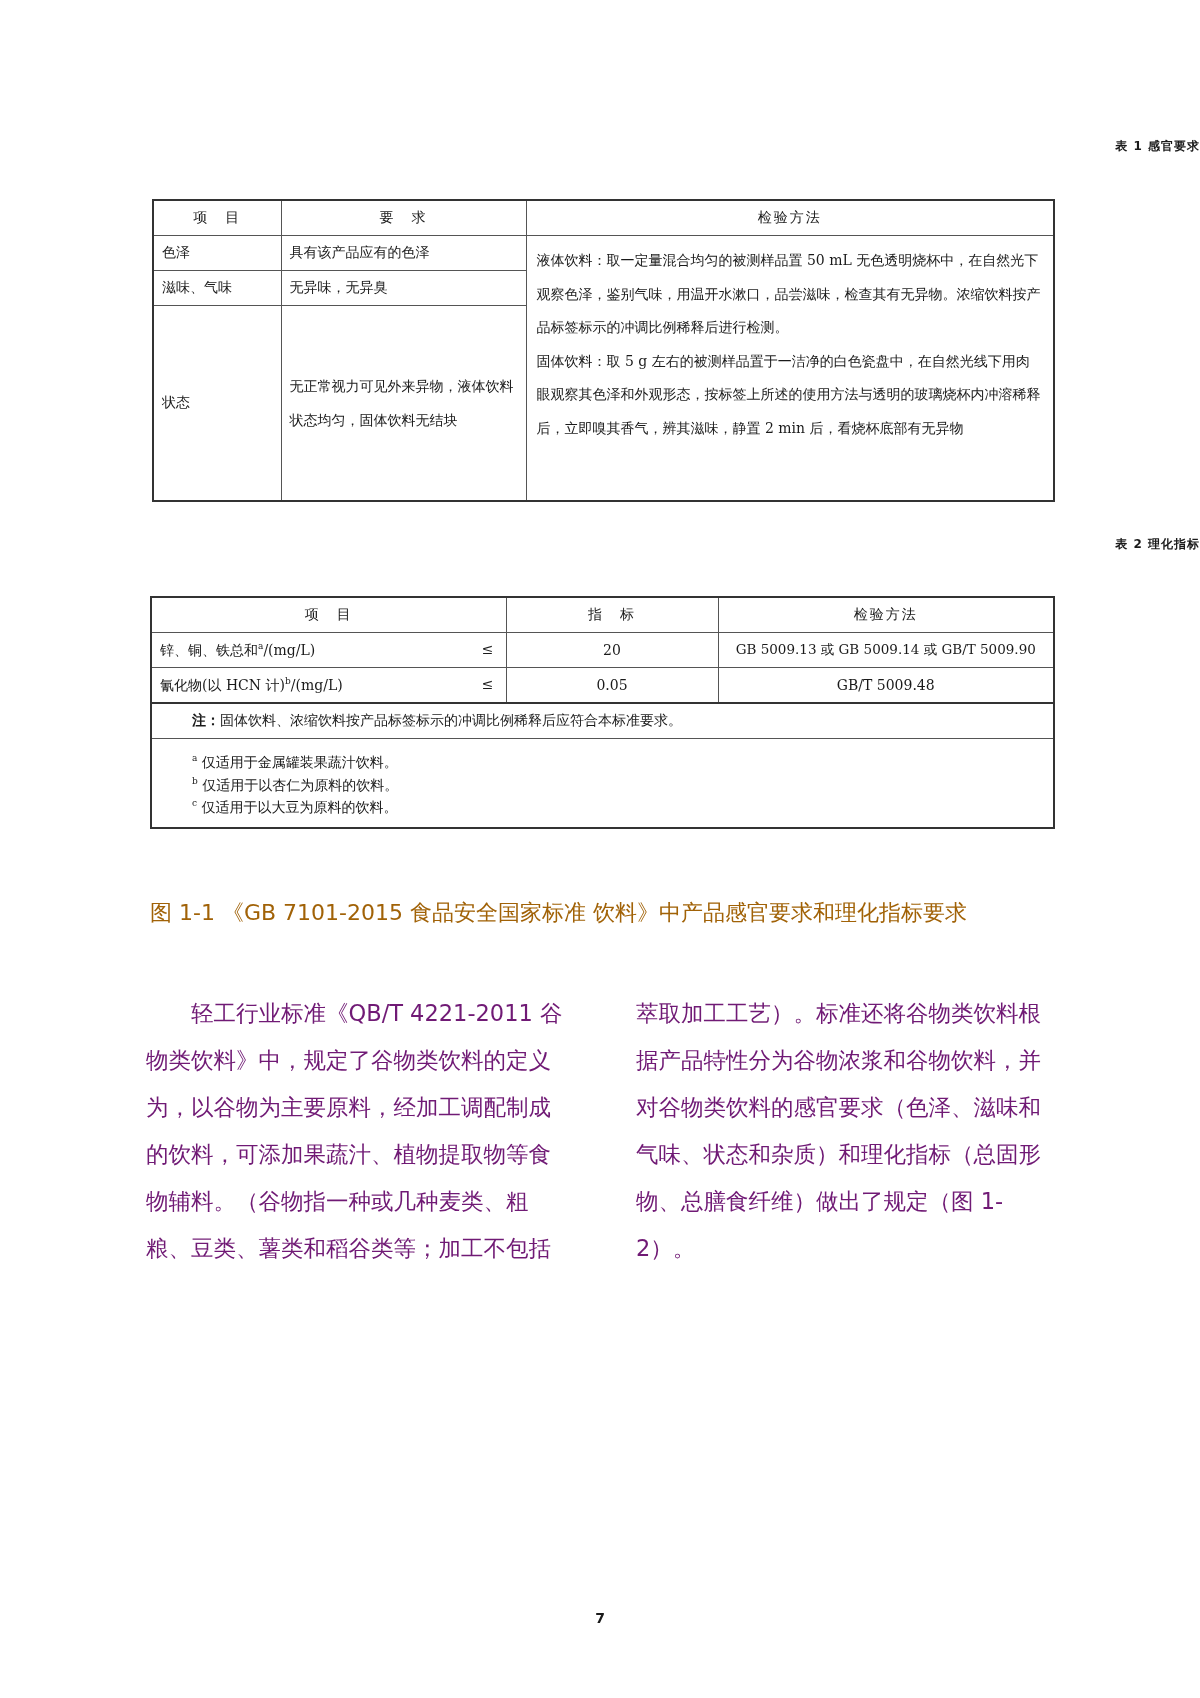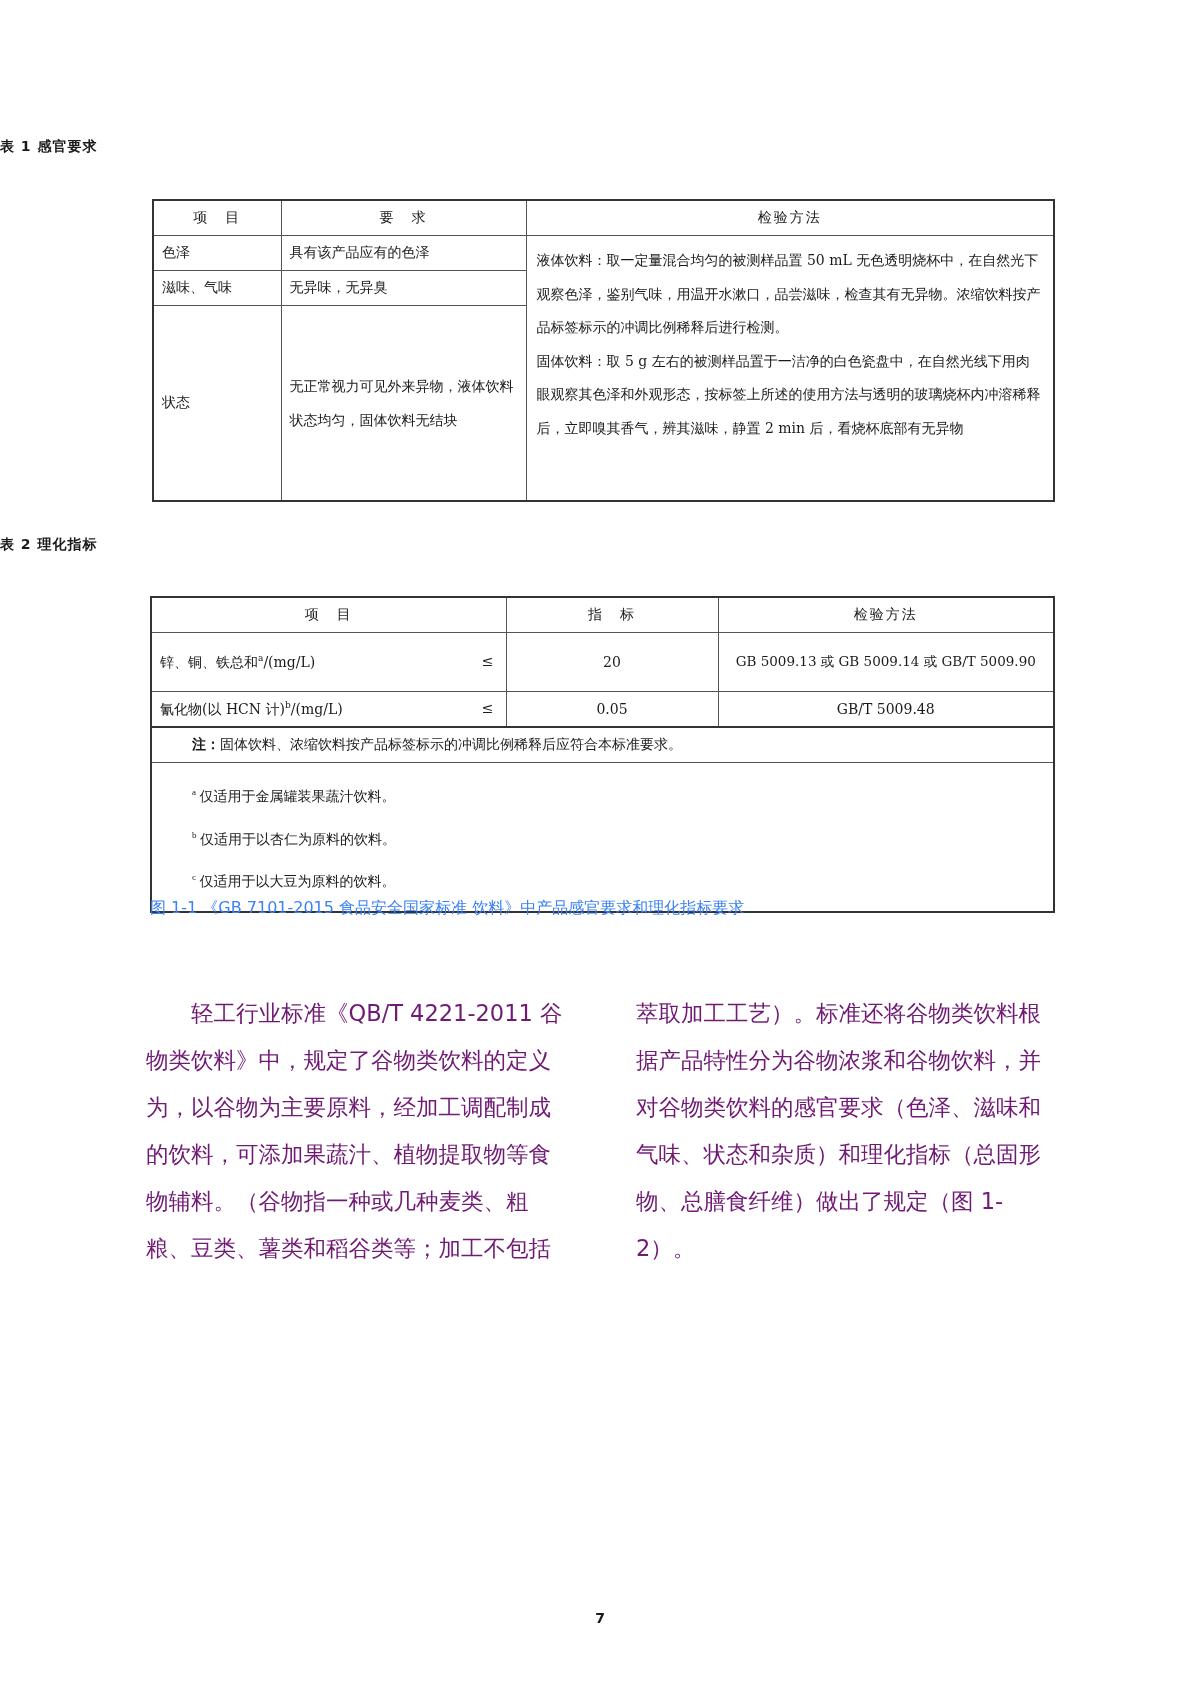--- a/index.html
+++ b/index.html
@@ -1,37 +1,37 @@
 <!DOCTYPE html>
 <html><head>
 <meta charset="utf-8">
 <style>
   html, body { margin:0; padding:0; background:#ffffff; }
   body { width:1200px; height:1698px; position:relative; overflow:hidden;
          font-family: "DejaVu Serif", "Liberation Serif", serif; color:#1a1a1a; }
-  .caption { position:absolute; left:0; width:1200px; text-align:left;
+  .caption { position:absolute; left:0; width:1200px; text-align:right;
              font-family:"DejaVu Sans","Liberation Sans",sans-serif; font-weight:bold;
-             font-size:14px; letter-spacing:1px; }
+             font-size:12px; letter-spacing:1px; }
   table { position:absolute; border-collapse:collapse; font-size:14px; }
   td, th { border:1px solid #555; padding:0 8px; vertical-align:middle; font-weight:normal; }
   .outer { border:2px solid #333; }
   th { text-align:center; height:34px; letter-spacing:2px; }
   .t1 { left:152px; top:199px; width:903px; }
   .t1 td { height:34px; }
   .t1 .method { line-height:33.5px; padding:8px 10px; vertical-align:top;margin-left:14px; }
   .t1 .req { line-height:34px; }
   .t2 { left:150px; top:596px; width:905px; }
   .t2 td { height:34px; }
   .leq { float:right; margin-right:4px; }
   .center { text-align:center; }
   .note { padding-left:40px; }
-  .foot { padding:10px 14px 10px 40px; line-height:39px;font-family:Liberation Serif, serif; }
+  .foot { padding:10px 14px 10px 40px; line-height:19px; }
   sup { font-size:9px; }
   .figcap { position:absolute; left:150px; top:898px; font-family:"DejaVu Sans","Liberation Sans",sans-serif;
-            font-size:16px; color:#3b82f6; white-space:nowrap; }
+            font-size:22px; color:#a16207; white-space:nowrap; }
   .col { position:absolute; top:990px; width:420px; font-family:"DejaVu Sans","Liberation Sans",sans-serif;
          font-size:22.5px; line-height:47px; color:#701a75; }
   .col.left { left:146px; }
   .col.right { left:636px; }
   .col p { margin:0; }
   .indent { text-indent:45px; }
   .pagenum { position:absolute; top:1610px; left:0; width:1200px; text-align:center;
              font-family:"DejaVu Sans","Liberation Sans",sans-serif; font-size:14px; font-weight:bold; }
 </style>
 </head>
@@ -83,21 +83,21 @@
     <th>项　目</th>
     <th>指　标</th>
     <th>检验方法</th>
   </tr>
   <tr>
     <td>
       <span>锌、铜、铁总和</span><sup>a</sup><span>/(mg/L)</span>
       <span class="leq">≤</span>
     </td>
     <td class="center">20</td>
-    <td class="center" style="padding:12px;font-size:13.5px;">GB 5009.13 或 GB 5009.14 或 GB/T 5009.90</td>
+    <td class="center" style="padding:0;font-size:13.5px;">GB 5009.13 或 GB 5009.14 或 GB/T 5009.90</td>
   </tr>
   <tr>
     <td>
       <span>氰化物(以 HCN 计)</span><sup>b</sup><span>/(mg/L)</span>
       <span class="leq">≤</span>
     </td>
     <td class="center">0.05</td>
     <td class="center">GB/T 5009.48</td>
   </tr>
   <tr>

